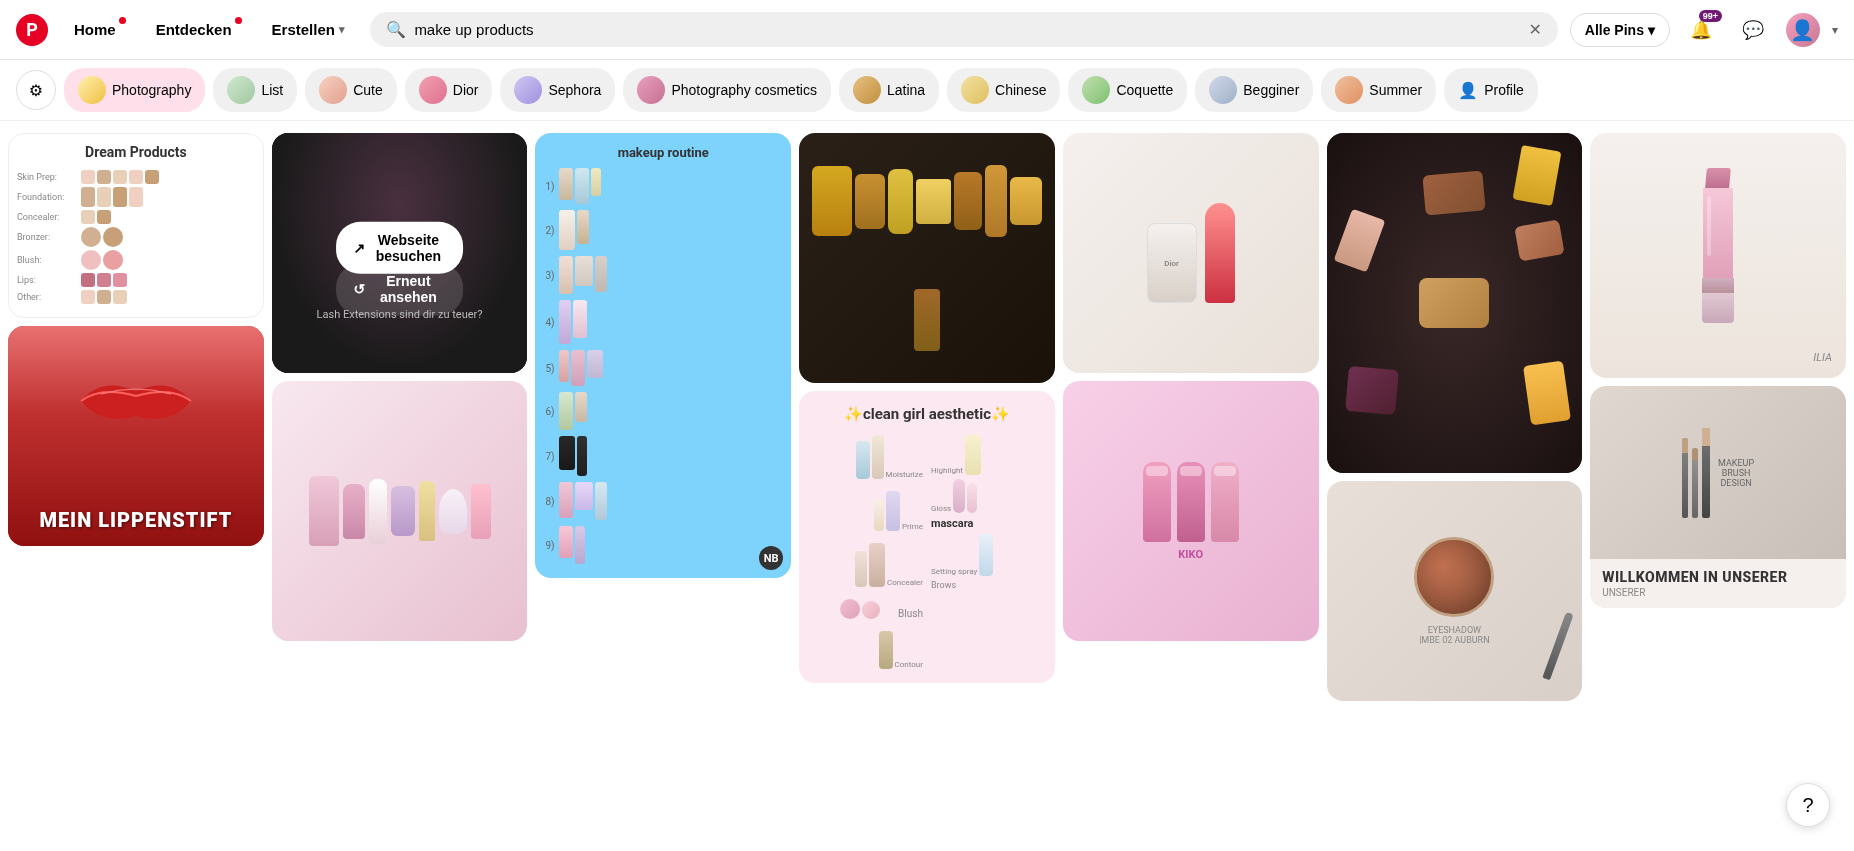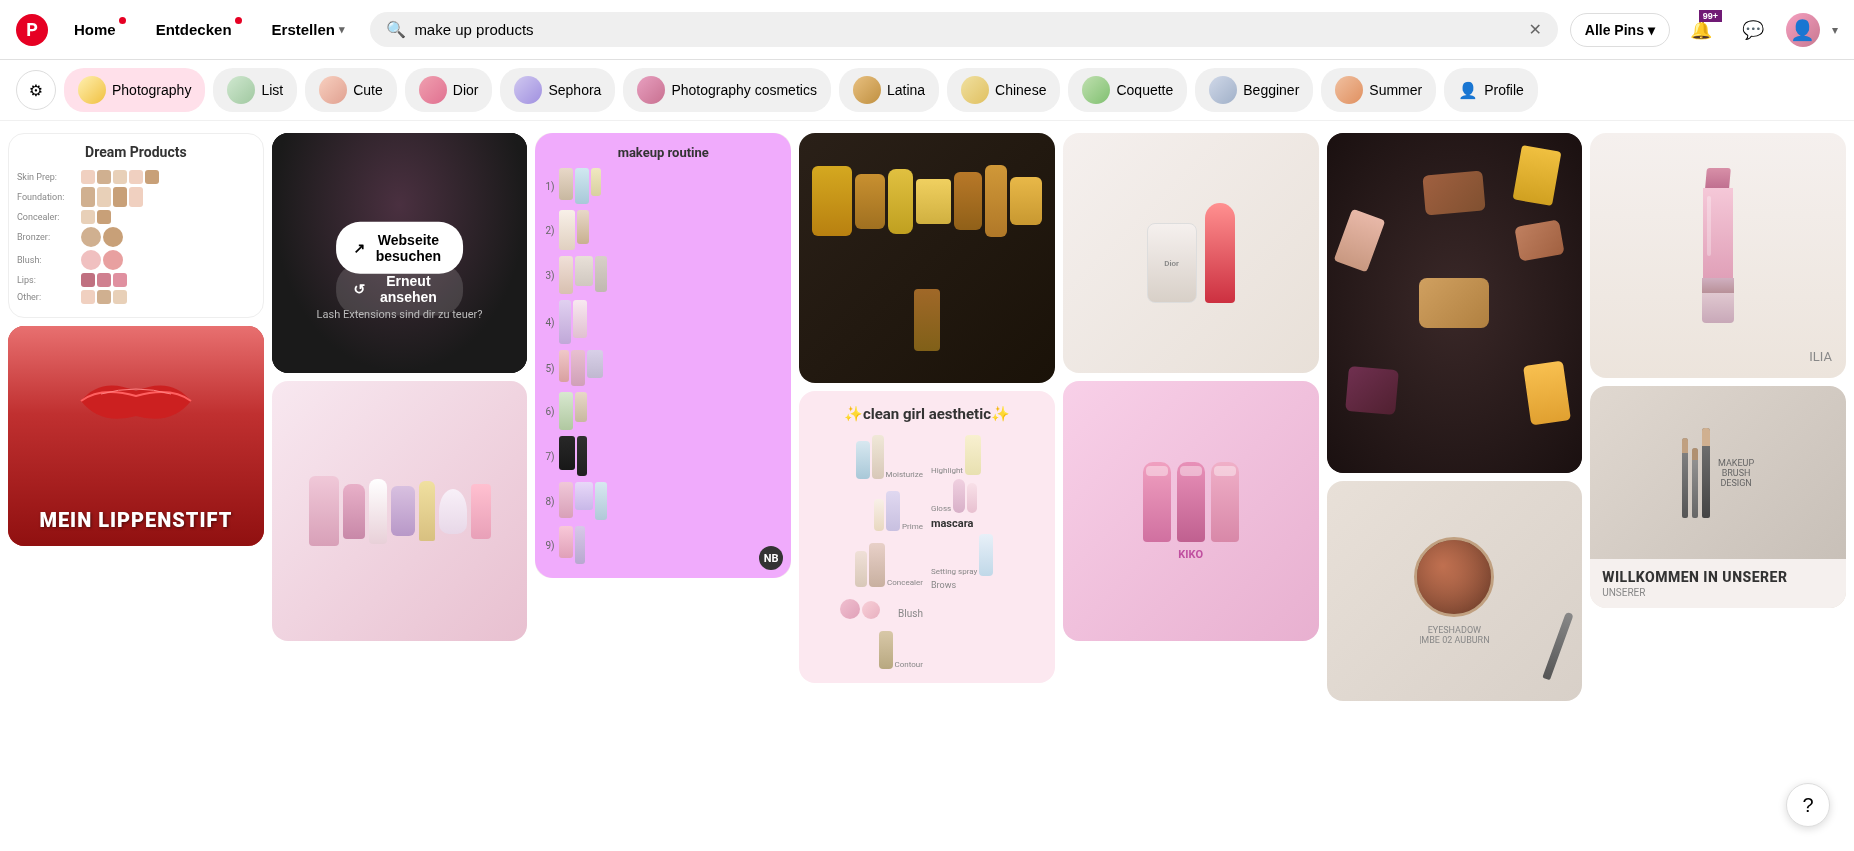--- a/index.html
+++ b/index.html
@@ -91,21 +91,21 @@
       font-size: 18px;
       position: relative;
     }
     .badge {
       position: absolute;
       top: 0; right: 0;
       background: #701a75;
       color: white;
       font-size: 9px;
       font-weight: bold;
-      border-radius: 0;
+      border-radius: 6px;
       padding: 1px 4px;
       min-width: 18px;
       text-align: center;
     }
     .avatar {
       width: 34px; height: 34px;
       border-radius: 50%;
       background: linear-gradient(135deg, #f5a0c0, #c87890);
       cursor: pointer;
       overflow: hidden;
@@ -553,21 +553,21 @@
         <div style="width:18px; height:65px; background:linear-gradient(180deg, #ffffff, #e8d0d8); border-radius:8px 8px 4px 4px;"></div>
         <div style="width:24px; height:50px; background:linear-gradient(180deg, #d8c0e0, #b898c8); border-radius:6px;"></div>
         <div style="width:16px; height:60px; background:linear-gradient(180deg, #f0e0a0, #d8c080); border-radius:6px 6px 2px 2px;"></div>
         <div style="width:28px; height:45px; background:linear-gradient(180deg, #f8f0f8, #e8d8e8); border-radius:50% 50% 10px 10px;"></div>
         <div style="width:20px; height:55px; background:linear-gradient(180deg, #ffc0d0, #e8a0b8); border-radius:4px;"></div>
       </div>
       <div class="pin-overlay"></div>
     </div>
 
     <div class="pin-card" style="background:#f5f0ee;">
-      <div style="padding: 12px 10px 14px; background:#f0abfc; border-radius:18px;">
+      <div style="padding: 12px 10px 14px; background:#7dd3fc; border-radius:4px;">
         <div style="font-size:13px; font-weight:700; color:#333; margin-bottom:8px; text-align:center;">makeup routine</div>
         <div style="display:flex; flex-direction:column; gap:6px;">
           <div style="display:flex; align-items:center; gap:4px;">
             <span style="font-size:10px; color:#666;">1)</span>
             <div style="display:flex; gap:2px;">
               <div style="width:14px; height:32px; background:linear-gradient(180deg,#e8d8c8,#c8b8a0); border-radius:3px;"></div>
               <div style="width:14px; height:36px; background:linear-gradient(180deg,#d0e8f0,#a8c8d8); border-radius:3px;"></div>
               <div style="width:10px; height:28px; background:linear-gradient(180deg,#f0e8c0,#d8d0a0); border-radius:3px;"></div>
             </div>
           </div>
@@ -781,21 +781,21 @@
 
         <div style="display:flex; flex-direction:column; align-items:center; gap:0; position:relative; top:-10px;">
           <div style="width:24px; height:20px; background:linear-gradient(180deg, #d890a8, #c07090); border-radius:3px 3px 0 0; transform:skewX(-5deg);"></div>
           <div style="width:30px; height:90px; background:linear-gradient(180deg, #f5c8d8, #e0a0b8); border-radius:0; position:relative;">
             <div style="position:absolute; left:4px; top:8px; width:4px; height:60px; background:rgba(255,255,255,0.3); border-radius:2px;"></div>
           </div>
           <div style="width:32px; height:15px; background:linear-gradient(180deg, #d0b0c0, #b89098); border-radius:0;"></div>
           <div style="width:32px; height:30px; background:linear-gradient(180deg, #e0c8d0, #c8a8b8); border-radius:0 0 4px 4px;"></div>
         </div>
 
-        <div style="position:absolute; bottom:14px; right:14px; font-size:13px; color:#888; text-align:center; ">ILIA</div>
+        <div style="position:absolute; bottom:14px; right:14px; font-size:11px; color:#888; text-align:center; font-style:italic;">ILIA</div>
       </div>
       <div class="pin-overlay"></div>
     </div>
 
     <div class="pin-card" style="height:222px; background: linear-gradient(135deg, #f5f0ee, #e8e0d8);">
       <div style="width:100%; height:100%; border-radius:16px; position:relative; overflow:hidden; display:flex; flex-direction:column;">
 
         <div style="flex:1; background:linear-gradient(135deg, #e0d8d0, #c8c0b8); display:flex; align-items:center; justify-content:center; gap:8px; padding:12px;">
           <div style="display:flex; gap:4px; align-items:flex-end;">
             <div style="width:6px; height:80px; background:linear-gradient(180deg, #888, #555); border-radius:3px 3px 2px 2px; position:relative;">

